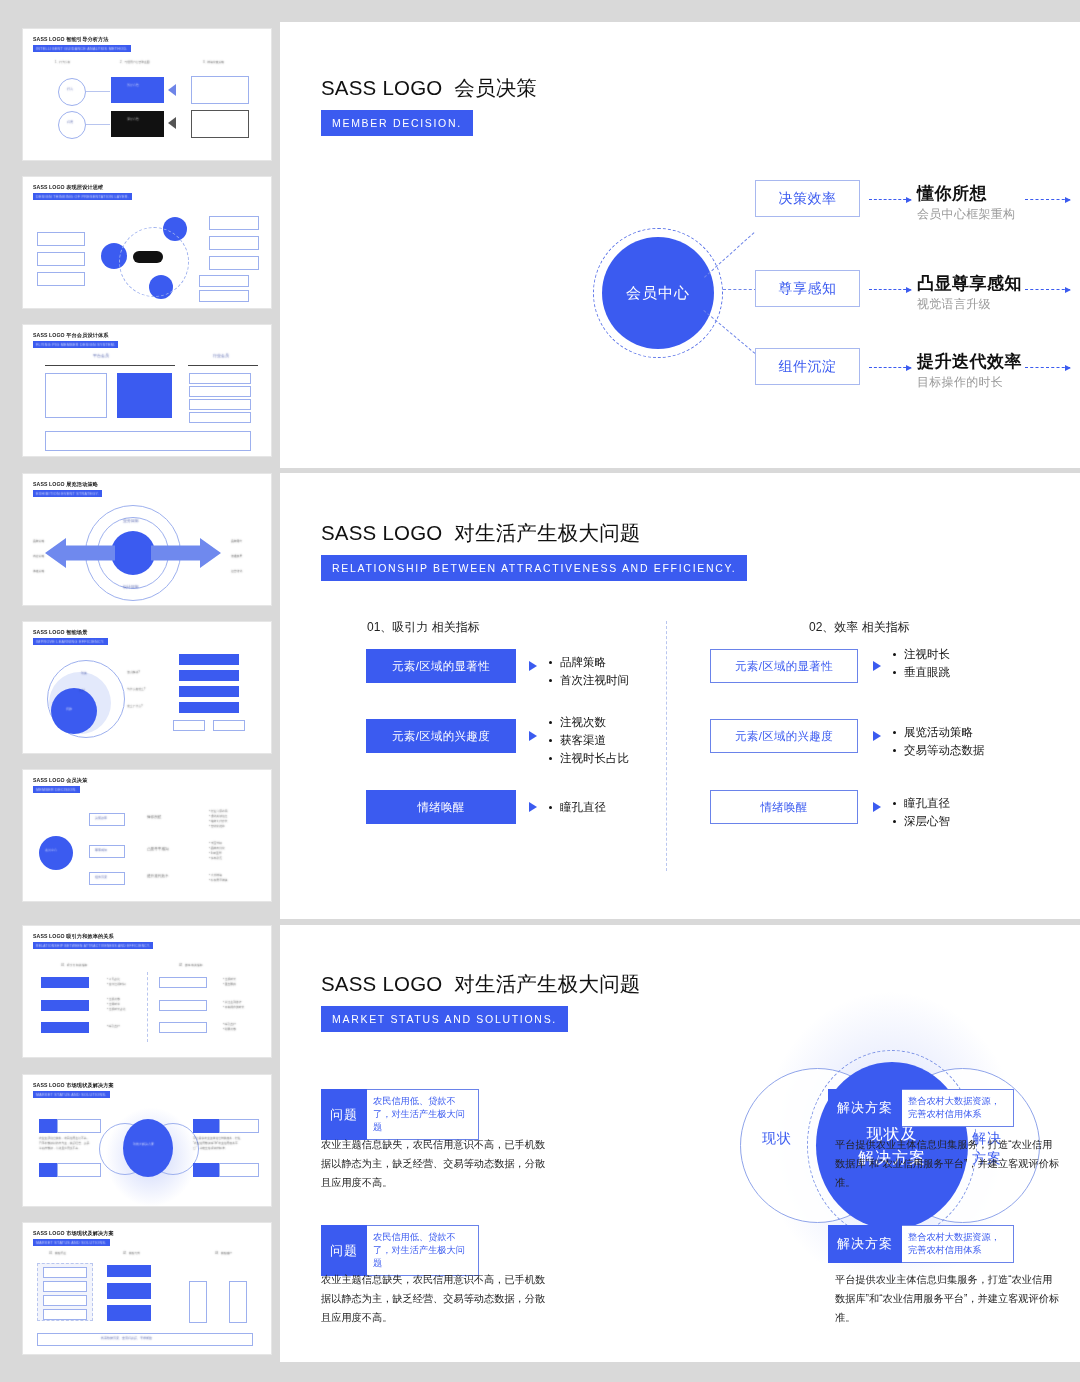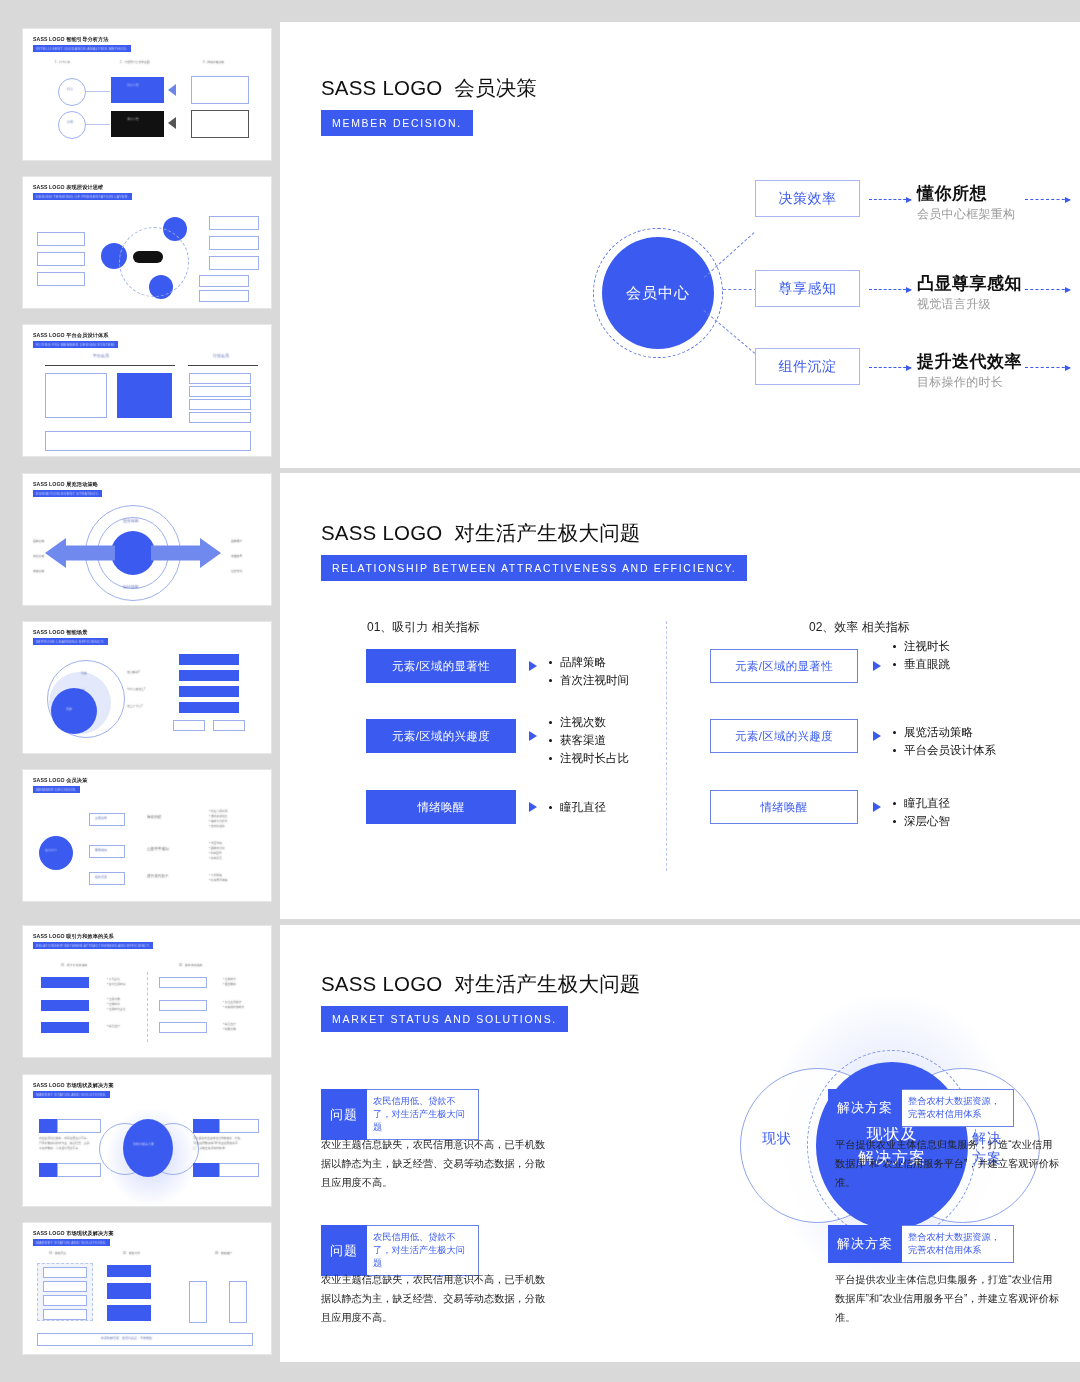--- a/index.html
+++ b/index.html
@@ -382,30 +382,30 @@
 
     <div class="boxF" style="left:86px; top:317px;">情绪唤醒</div>
     <div class="tri" style="left:249px; top:329px;"></div>
     <ul class="bl" style="left:268px; top:325px;">
       <li>瞳孔直径</li>
     </ul>
 
     <div class="colhdr" style="left:529px; top:146px;">02、效率 相关指标</div>
     <div class="boxO" style="left:430px; top:176px;">元素/区域的显著性</div>
     <div class="tri" style="left:593px; top:188px;"></div>
-    <ul class="bl" style="left:612px; top:164px;">
+    <ul class="bl" style="left:612px; top:172px;">
       <li>注视时长</li>
       <li>垂直眼跳</li>
     </ul>
 
     <div class="boxO" style="left:430px; top:246px;">元素/区域的兴趣度</div>
     <div class="tri" style="left:593px; top:258px;"></div>
     <ul class="bl" style="left:612px; top:250px;">
       <li>展览活动策略</li>
-      <li>平台会员设计体系</li>
+      <li>交易等动态数据</li>
     </ul>
 
     <div class="boxO" style="left:430px; top:317px;">情绪唤醒</div>
     <div class="tri" style="left:593px; top:329px;"></div>
     <ul class="bl" style="left:612px; top:321px;">
       <li>瞳孔直径</li>
       <li>深层心智</li>
     </ul>
   </div>
 

